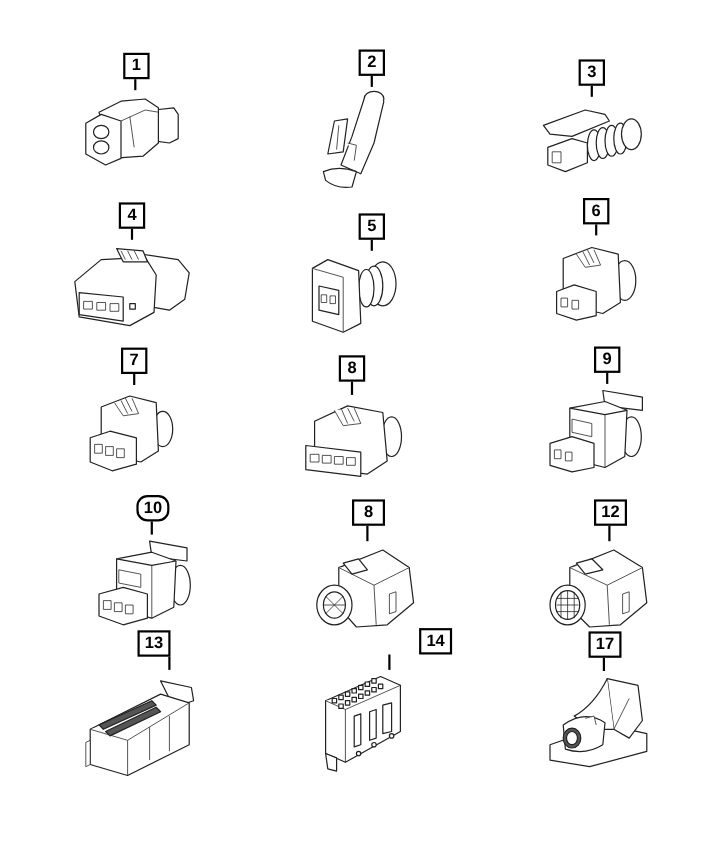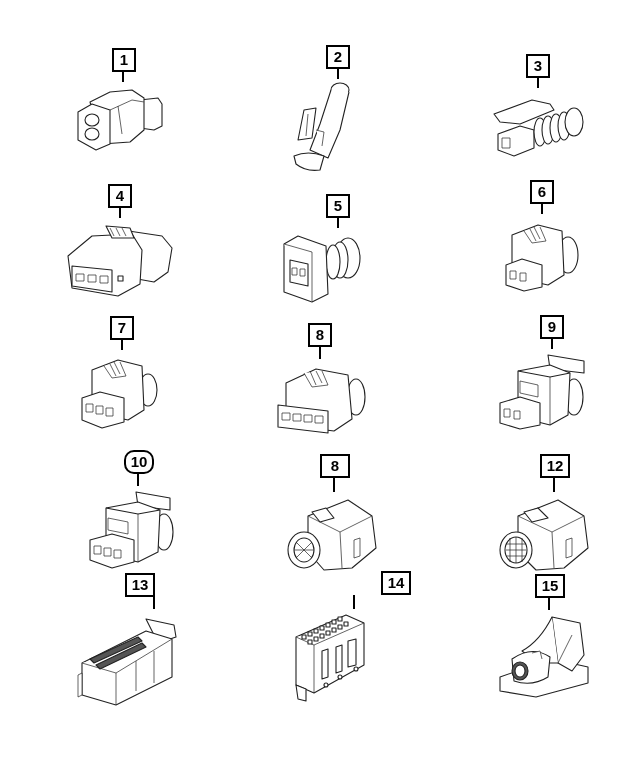--- a/index.html
+++ b/index.html
@@ -243,21 +243,21 @@
     <path d="M50 36 L56 34 L56 60 L50 62 Z"></path>
     <path d="M62 30 L70 28 L70 54 L62 56 Z"></path>
     <path d="M10 74 L20 78 L20 90 L12 88 Z"></path>
     <circle cx="40" cy="74" r="2"></circle>
       <circle cx="54" cy="66" r="2"></circle>
       <circle cx="70" cy="58" r="2"></circle>
   </svg>
 </div>
 
 <div class="part" style="left:480px;top:565px;width:120px;height:140px;">
-  <div class="callout" style="left:55px;top:9px;width:26px;">15</div>
+  <div class="callout" style="left:55px;top:9px;width:26px;">17</div>
   <div class="leader" style="left:68px;top:33px;height:12px;"></div>
   <svg class="drawing" style="left:12px;top:46px;" width="100" height="86" viewBox="0 0 100 86">
     <path d="M8 66 L60 48 L96 56 L96 72 L44 86 L8 80 Z"></path>
     <path d="M60 6 L88 12 L92 44 L80 60 L66 52 Z"></path>
     <path d="M60 6 Q48 30 30 40 L46 52 L66 52"></path>
     <path class="thin" d="M66 52 L80 24"></path>
     <path d="M20 48 Q40 34 58 46 L56 66 Q40 76 22 70 Z"></path>
     <ellipse class="dark" cx="28" cy="60" rx="8" ry="9"></ellipse>
     <ellipse cx="28" cy="60" rx="5" ry="6"></ellipse>
     <path class="thin" d="M40 42 L48 40 L50 48"></path>

